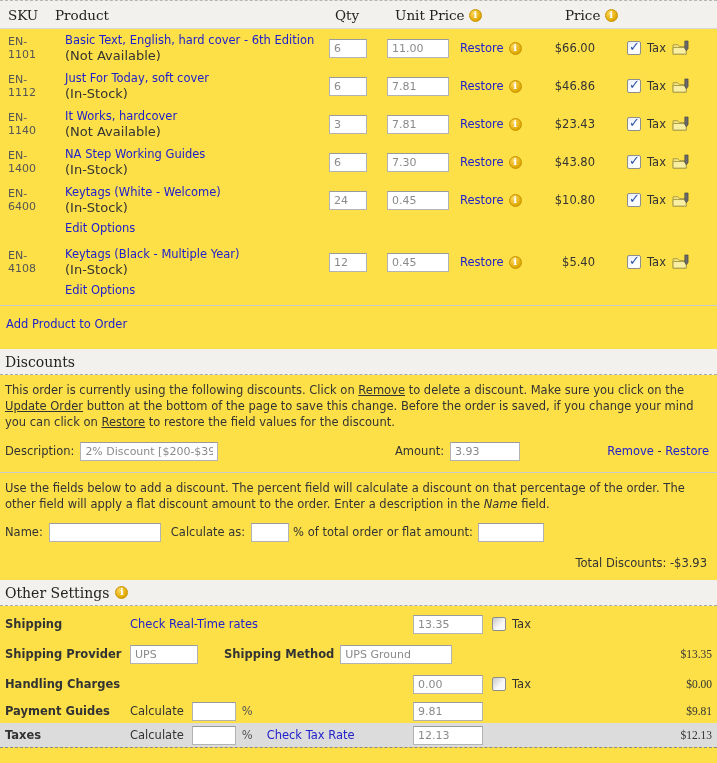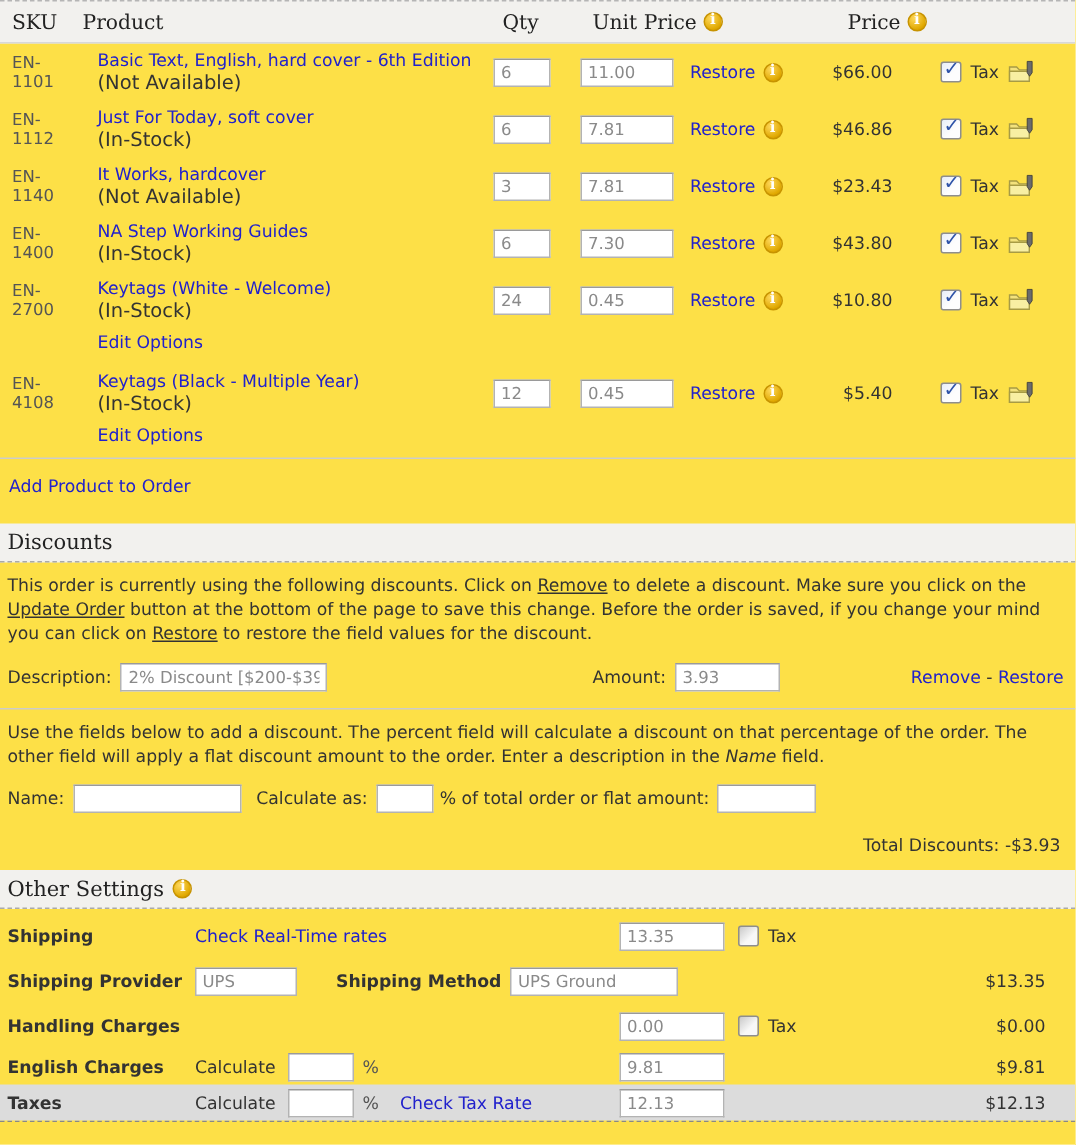--- a/index.html
+++ b/index.html
@@ -68,21 +68,21 @@
   .inp-pct { width:38px; margin:0 4px 0 6px; }
   .inp-flat { width:66px; margin-left:5px; }
 
   .totdisc { text-align:right; padding:10px 10px 0 0; }
 
   
   .osrow { position:relative; display:flex; align-items:center; padding-left:5px; }
   .os-label { width:125px; font-weight:bold; flex:0 0 auto; }
   .os-amt-inp { position:absolute; left:413px; width:70px; }
   .os-taxgrp { position:absolute; left:492px; display:flex; align-items:center; gap:6px; }
-  .os-money { position:absolute; right:20px; }
+  .os-money { position:absolute; right:5px;font-family:Liberation Serif, serif; }
   .inp-provider { width:68px; }
   .os-mlabel { font-weight:bold; margin:0 6px 0 26px; }
   .inp-method { width:112px; }
   .calc-lb { margin-right:8px; }
   .inp-calc { width:44px; margin-right:6px; }
   .pct-sign { color:#555; }
   .taxrate-link { margin-left:14px; }
   .row-taxes { background:#dcdcdc; }
   .totline { border-top:1px dashed #888; }
   .totrow { position:relative; height:26px; display:flex; align-items:center; }
@@ -197,21 +197,21 @@
       <span class="tax-lb">Tax</span>
       <svg class="folder" viewBox="0 0 20 17">
           <path d="M1 5 L1 15 L15 15 L15 7 L8 7 L6 5 Z" fill="#f3e27c" stroke="#a79b45"></path>
           <path d="M1 8 L15 8 L15 15 L1 15 Z" fill="#f8efa3" stroke="#a79b45"></path>
           <path d="M13.5 1 L17 1 L17 9 L15.2 11.5 L13.5 9 Z" fill="#6b6b6b" stroke="#3a3a3a" stroke-width="0.6"></path>
         </svg>
     </div>
   </div>
 
   <div class="prow">
-    <div class="c-sku">EN-2700</div>
+    <div class="c-sku">EN-6400</div>
     <div class="c-prod">
       <a class="link">Keytags (White - Welcome)</a><br>
       <span class="avail">(In-Stock)</span>
     </div>
     <div><input class="inp inp-qty" value="24" style=""></div>
     <div><input class="inp inp-unit" value="0.45" style=""></div>
     <div class="restore-cell">
       <a class="link">Restore</a>
       <span class="info"></span>
     </div>
@@ -326,21 +326,21 @@
     <span class="os-label">Handling Charges</span>
     <input class="inp os-amt-inp" value="0.00" style="">
     <span class="os-taxgrp">
       <span class="cbx"></span>
       <span class="tax-lb">Tax</span>
     </span>
     <span class="os-money">$0.00</span>
   </div>
 
   <div class="osrow" style="height:24px;">
-    <span class="os-label">English Charges</span>
+    <span class="os-label">Payment Guides</span>
     <span class="calc-lb">Calculate</span>
     <input class="inp inp-calc" style="">
     <span class="pct-sign">%</span>
     <input class="inp os-amt-inp" value="9.81" style="">
     <span class="os-money">$9.81</span>
   </div>
 
   <div class="osrow row-taxes" style="height:24px;">
     <span class="os-label">Taxes</span>
     <span class="calc-lb">Calculate</span>

